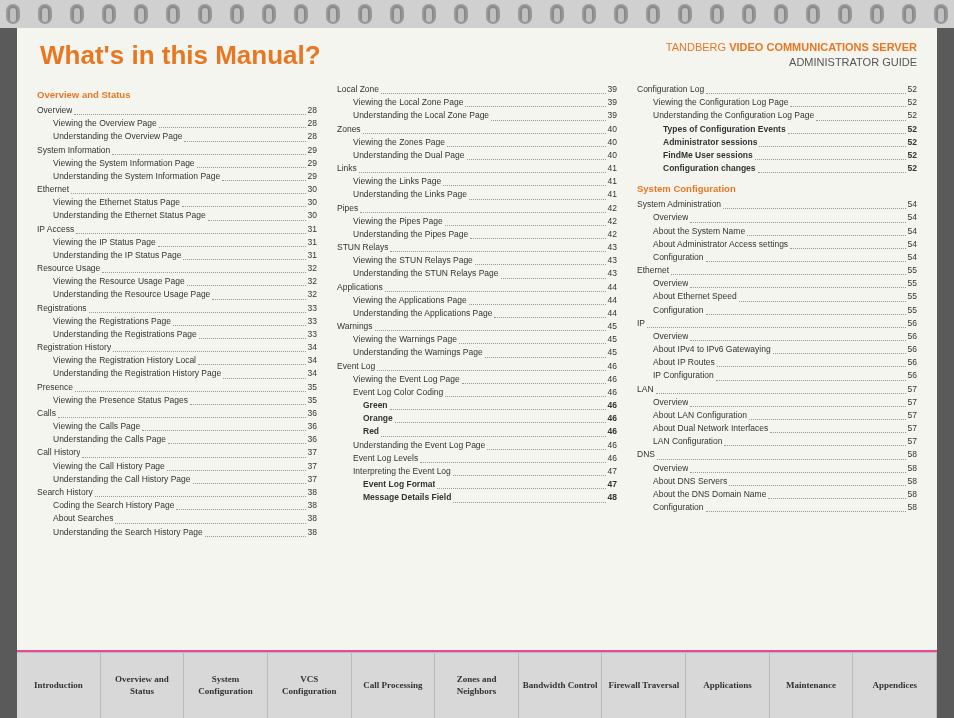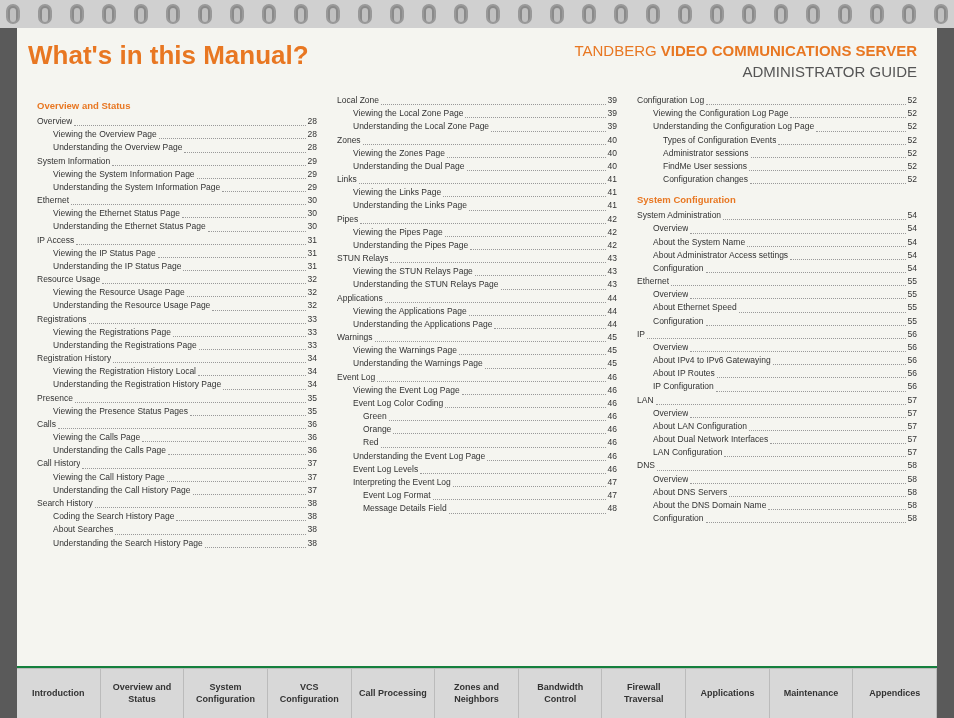--- a/index.html
+++ b/index.html
@@ -52,34 +52,34 @@
       width: 920px;
       margin: 0 auto;
       background: #f5f5f0;
       height: 690px;
       display: flex;
       flex-direction: column;
     }
 
     
     .page-header {
-      padding: 12px 20px 6px 11px;
+      padding: 12px 20px 6px 23px;
       display: flex;
       justify-content: space-between;
       align-items: flex-start;
       border-bottom: none;
     }
     .page-title {
       font-size: 26px;
       font-weight: bold;
       color: #e87722;
     }
     .header-right {
       text-align: right;
-      font-size: 15px;
+      font-size: 11px;
       color: #555;
       line-height: 1.4;
     }
     .header-right .brand {
       color: #333;
     }
     .header-right .brand span {
       color: #e87722;
     }
 
@@ -125,29 +125,31 @@
     }
     .toc-entry .page-num {
       flex-shrink: 0;
       color: #333;
     }
     .toc-entry.indent {
       padding-left: 16px;
     }
     .toc-entry.indent2 {
       padding-left: 26px;
+      font-weight: bold;
     }
 
     
     .bottom-nav {
-      height: 52px;
+      height: 68px;
       background: #c8c8c8;
       display: flex;
       align-items: stretch;
-      border-top: 2px solid #15803d;
+      border-top: 2px solid #ec4899;
+      font-family: Liberation Serif, serif;
     }
     .nav-tab {
       flex: 1;
       display: flex;
       align-items: center;
       justify-content: center;
       text-align: center;
       font-size: 9px;
       font-weight: bold;
       color: #333;

